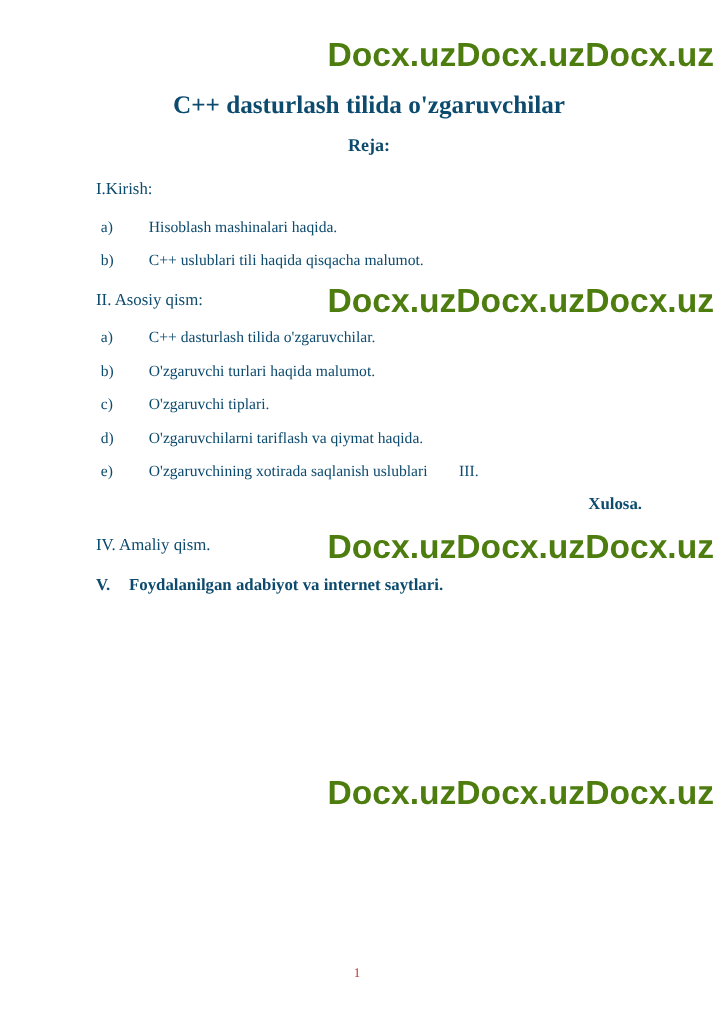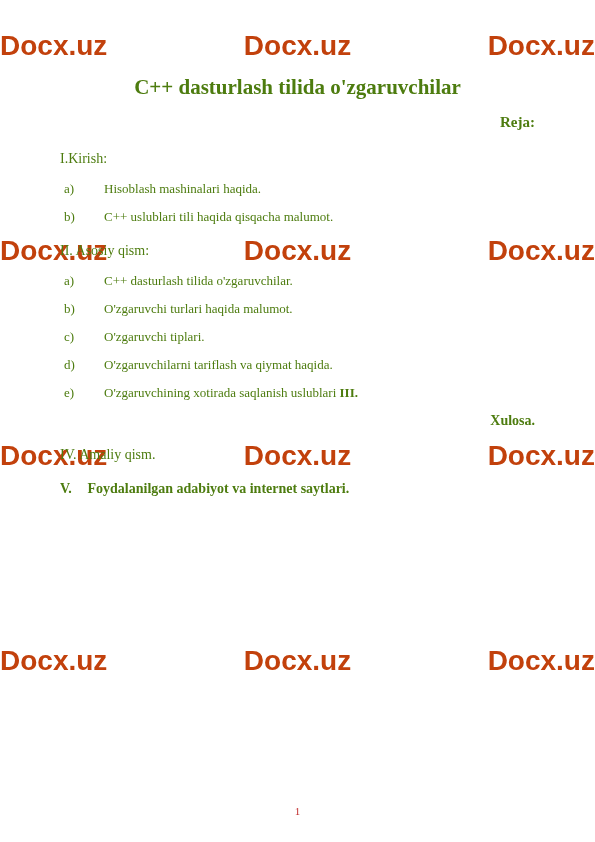--- a/index.html
+++ b/index.html
@@ -13,47 +13,47 @@
       background: #ffffff;
       font-family: "Times New Roman", Times, serif;
       position: relative;
       overflow: hidden;
     }
     .watermark-row {
       position: absolute;
       left: 0;
       right: 0;
       display: flex;
-      justify-content: space-between;
+      justify-content: flex-end;
       font-family: Arial, Helvetica, sans-serif;
       font-weight: bold;
       font-size: 28px;
-      color: #c2410c;
+      color: #4d7c0f;
       pointer-events: none;
       z-index: 0;
     }
     .wm1 { top: 30px; }
     .wm2 { top: 235px; }
     .wm3 { top: 440px; }
     .wm4 { top: 645px; }
     .content {
       position: relative;
       z-index: 1;
-      padding: 60px 60px 0 60px;
-      color: #4d7c0f;
+      padding: 60px 60px 0 80px;
+      color: #0c4a6e;
     }
     .title {
       text-align: center;
       font-size: 21px;
       font-weight: bold;
       margin-top: 15px;
       margin-bottom: 14px;
     }
     .subtitle {
-      text-align: right;
+      text-align: center;
       font-size: 15px;
       font-weight: bold;
       margin-bottom: 20px;
     }
     .section-heading {
       font-size: 14px;
       font-weight: normal;
       margin-bottom: 14px;
     }
     .list-item {
@@ -97,21 +97,22 @@
       position: absolute;
       bottom: 25px;
       left: 0;
       right: 0;
       text-align: center;
       color: #c23030;
       font-size: 11px;
       font-family: "Times New Roman", Times, serif;
     }
     .bold-inline {
-      font-weight: bold;
+      font-weight: normal;
+      margin-left: 23px;
     }
   </style>
 </head>
 <body>
 
 <div class="watermark-row wm1">
   <span>Docx.uz</span>
   <span>Docx.uz</span>
   <span>Docx.uz</span>
 </div>

